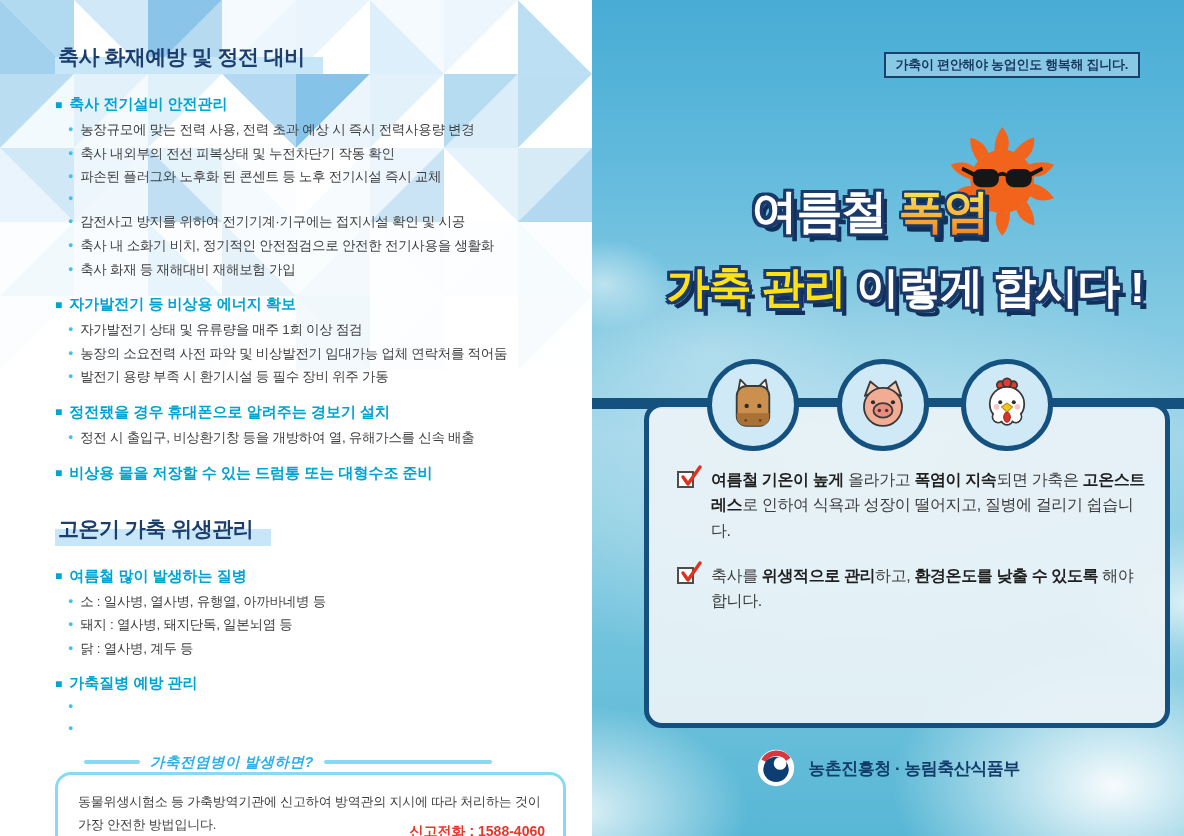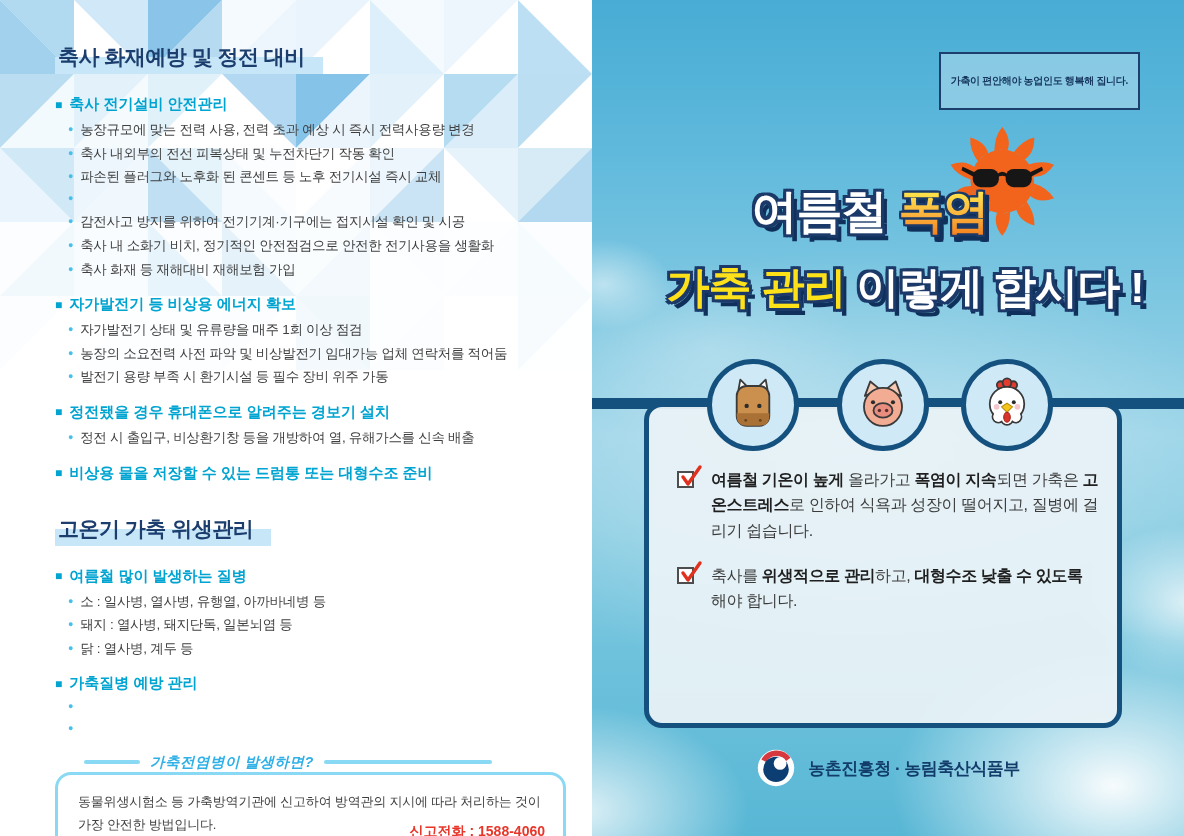--- a/index.html
+++ b/index.html
@@ -36,21 +36,21 @@
     background:
       radial-gradient(ellipse 340px 230px at 88% 94%, rgba(255,255,255,0.95), rgba(255,255,255,0) 65%),
       radial-gradient(ellipse 240px 150px at -2% 97%, rgba(255,255,255,0.8), rgba(255,255,255,0) 70%),
       radial-gradient(ellipse 160px 110px at 101% 72%, rgba(255,255,255,0.75), rgba(255,255,255,0) 70%),
       radial-gradient(ellipse 90px 60px at 2% 34%, rgba(255,255,255,0.5), rgba(255,255,255,0) 75%),
       radial-gradient(ellipse 500px 280px at 45% 56%, rgba(255,255,255,0.38), rgba(255,255,255,0) 78%),
       radial-gradient(ellipse 200px 120px at 20% 42%, rgba(255,255,255,0.22), rgba(255,255,255,0) 75%),
       linear-gradient(180deg, #48acd4 0%, #5fb9dc 18%, #82c9e2 38%, #9bd4e8 52%, #8fcfe4 62%, #6fc2dc 78%, #58b7d5 100%);
   }
   .slogan-box { position:absolute; top:52px; right:44px; border:2px solid #1d3f6e; background:rgba(182,220,236,0.55);
-    color:#16375f; font-weight:bold; font-size:10px; padding:20px 10px; letter-spacing:-0.3px; }
+    color:#16375f; font-weight:bold; font-size:13px; padding:2px 10px; letter-spacing:-0.3px; }
 
   .sun { position:absolute; left:340px; top:118px; width:136px; height:136px; }
 
   .hero { position:absolute; left:0; right:0; top:181px; text-align:center; z-index:2; font-weight:bold; letter-spacing:-1px;padding-left:34px; }
   .hero-l1 { font-size:46px; padding-right:70px; margin-bottom:16px; }
   .hero-l2 { font-size:43px; }
   .hero span, .hero b { font-weight:bold; }
   .t-white, .t-yellow {
     text-shadow:
       -3px -3px 0 #1b3a69, 0 -3px 0 #1b3a69, 3px -3px 0 #1b3a69,
@@ -58,21 +58,21 @@
       -3px 3px 0 #1b3a69, 0 3px 0 #1b3a69, 3px 3px 0 #1b3a69,
       6px 7px 0 #10305c;
   }
   .t-white { color:#ffffff; }
   .t-yellow { color:#ffe11a; }
   .t-grad { background:linear-gradient(180deg,#ffe34a 15%, #fbb03c 60%, #f4831f 95%);
     -webkit-background-clip:text; background-clip:text; color:transparent;
     filter: drop-shadow(2px 0 0 #1b3a69) drop-shadow(-2px 0 0 #1b3a69) drop-shadow(0 2px 0 #1b3a69) drop-shadow(0 -2px 0 #1b3a69) drop-shadow(4px 5px 0 #10305c); }
 
   .navy-bar { position:absolute; left:0; right:0; top:398px; height:11px; background:#14517f; }
-  .info-box { position:absolute; left:52px; top:402px; width:478px; height:326px;
+  .info-box { position:absolute; left:52px; top:402px; width:526px; height:326px;
     background:rgba(233,242,247,0.94); border:5px solid #14517f; border-radius:18px; }
   .check-list { padding:60px 18px 0 26px; }
   .check-item { position:relative; padding-left:36px; margin-bottom:20px; font-size:16px; line-height:1.58; color:#3c3c3c; letter-spacing:-0.4px; }
   .check-item b { color:#1f1f1f; }
   .checkbox { position:absolute; left:2px; top:4px; width:17px; height:17px; border:2.5px solid #4d4d4d; background:#fff; }
   .checkbox svg { position:absolute; left:0px; top:-8px; width:24px; height:24px; overflow:visible; }
 
   .animal { position:absolute; top:359px; width:92px; height:92px; border-radius:50%; background:#cfe9f7;
     border:5px solid #14517f; display:flex; align-items:center; justify-content:center; z-index:3; }
   .animal svg { width:58px; height:58px; }
@@ -377,21 +377,21 @@
               </svg>
           </span>
           <p class="chk-text"><b>여름철 기온이 높게</b><span> 올라가고 </span><b>폭염이 지속</b><span>되면 가축은 </span><b>고온스트레스</b><span>로 인하여 식욕과 성장이 떨어지고, 질병에 걸리기 쉽습니다.</span></p>
         </div>
         <div class="check-item">
           <span class="checkbox">
             <svg viewBox="0 0 24 24">
                 <path d="M4 12 L9 19 L21 2" stroke="#e0301e" stroke-width="3.4" fill="none" stroke-linecap="round" stroke-linejoin="round"></path>
               </svg>
           </span>
-          <p class="chk-text"><span>축사를 </span><b>위생적으로 관리</b><span>하고, </span><b>대형수조 낮출 수 있도록</b><span> 해야 합니다.</span></p>
+          <p class="chk-text"><span>축사를 </span><b>위생적으로 관리</b><span>하고, </span><b>환경온도를 낮출 수 있도록</b><span> 해야 합니다.</span></p>
         </div>
       </div>
     </div>
 
     <div class="animal a-cow">
       <svg viewBox="0 0 64 64">
         <g stroke="#3a3a3a" stroke-width="2" stroke-linejoin="round">
           <polygon points="16,15 18,4 26,12" fill="#ffffff"></polygon>
           <polygon points="48,15 46,4 38,12" fill="#ffffff"></polygon>
           <rect x="14" y="11" width="36" height="44" rx="11" fill="#cb8f4e"></rect>

